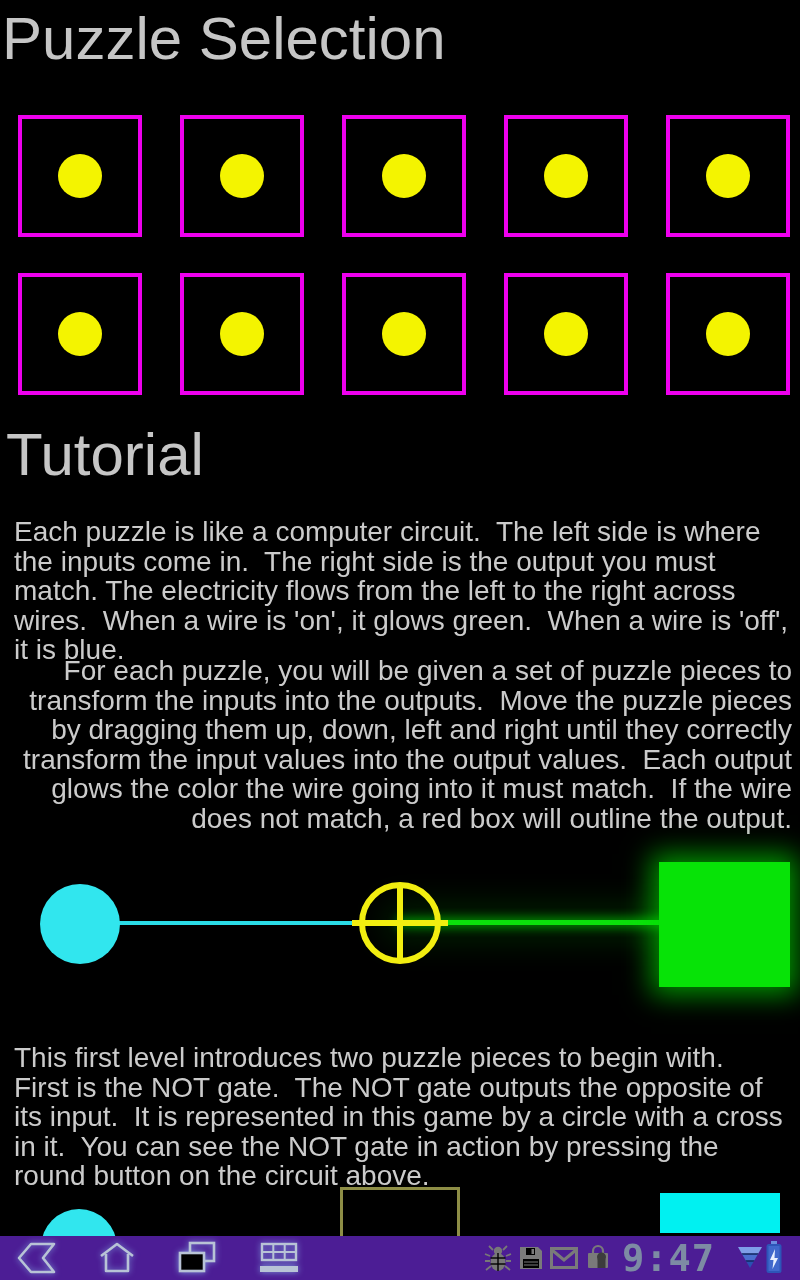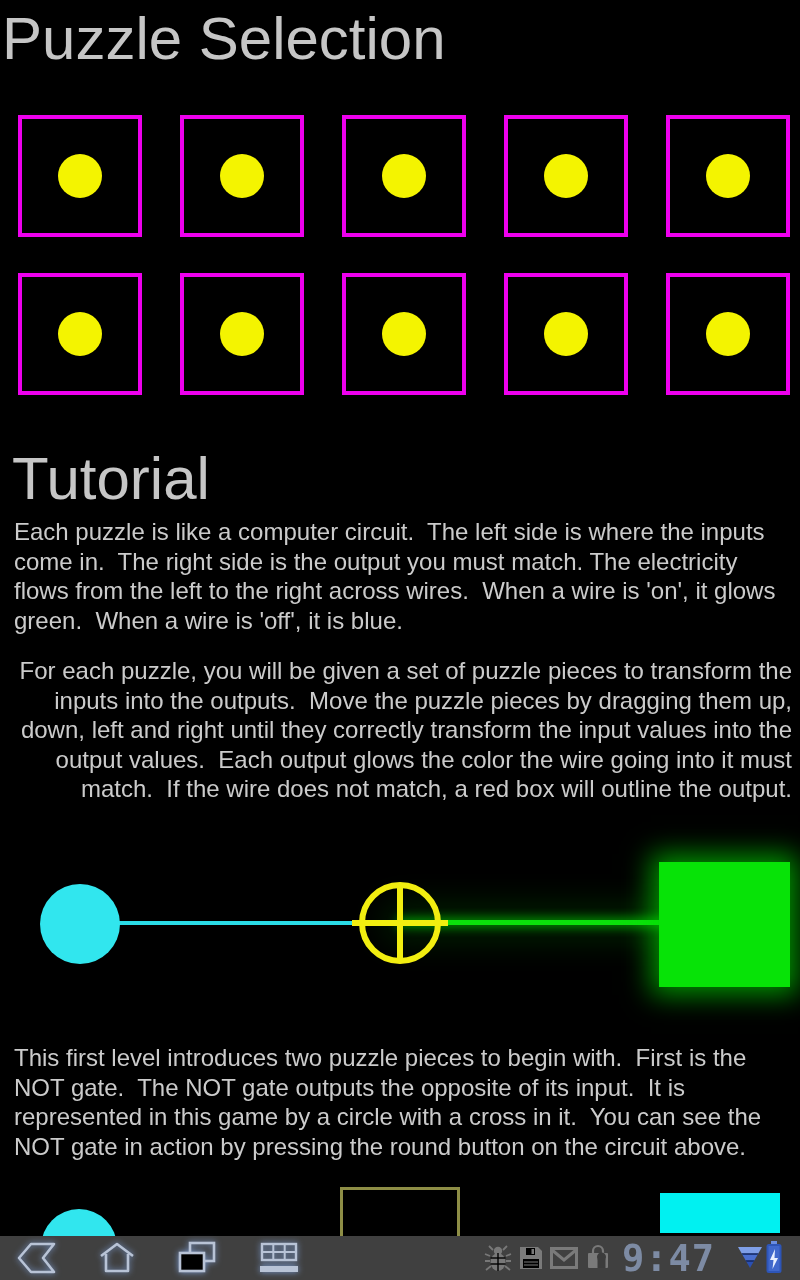--- a/index.html
+++ b/index.html
@@ -2,48 +2,48 @@
 <html><head>
 <meta charset="utf-8">
 <style>
   html,body{margin:0;padding:0;background:#000;}
   .screen{position:relative;width:800px;height:1280px;background:#000;overflow:hidden;
           font-family:"Liberation Sans",sans-serif;}
   
   .h-title{position:absolute;left:2px;margin:0;color:#c6c6c6;font-size:60px;font-weight:normal;
            line-height:1.1;letter-spacing:0px;}
   #pageTitle{top:6px;}
-  #tutorialTitle{top:422px;left:12px;margin-top:24px;}
+  #tutorialTitle{top:422px;left:6px;}
   
   .grid-row{position:absolute;left:18px;display:flex;gap:38px;}
   #gridRow1{top:115px;} #gridRow2{top:273px;}
   .pbox{width:124px;height:122px;border:4px solid #ee00ee;box-sizing:border-box;
         display:flex;align-items:center;justify-content:center;background:#000;}
   .pdot{width:44px;height:44px;border-radius:50%;background:#f4f400;}
   
-  .body-text{position:absolute;left:14px;width:778px;margin:0;color:#cbcbcb;font-size:24px;
+  .body-text{position:absolute;left:14px;width:778px;margin:0;color:#cbcbcb;font-size:28px;
              line-height:29.5px;white-space:pre-wrap;}
   #para1{top:517px;} #para2{top:656px;text-align:right;} #para3{top:1043px;}
   
   .wire-off{position:absolute;left:80px;top:921px;width:322px;height:4px;background:#2adbe6;}
   .wire-on{position:absolute;left:400px;top:920px;width:262px;height:5px;background:#0be00b;
            box-shadow:0 0 10px 3px rgba(0,220,0,0.55),0 0 34px 14px rgba(0,170,0,0.22);}
   .in-button{position:absolute;left:40px;top:884px;width:80px;height:80px;border-radius:50%;
              background:#31e6ee;}
   .not-gate{position:absolute;left:352px;top:879px;}
   .out-box{position:absolute;left:659px;top:862px;width:131px;height:125px;background:#07e307;
            box-shadow:0 0 26px 8px rgba(0,225,0,0.65);}
   
   .prev-button{position:absolute;left:41px;top:1209px;width:76px;height:76px;border-radius:50%;
                background:#31e6ee;}
   .prev-gate{position:absolute;left:340px;top:1187px;width:120px;height:66px;
              border:3px solid #8e8e46;box-sizing:border-box;background:transparent;}
   .prev-out{position:absolute;left:660px;top:1193px;width:120px;height:40px;background:#00f1f1;}
   
-  .navbar{position:absolute;left:0;top:1236px;width:800px;height:44px;background:#404040;z-index:10;}
+  .navbar{position:absolute;left:0;top:1236px;width:800px;height:44px;background:#4c1d95;z-index:10;}
   .nav-ic{position:absolute;top:4px;cursor:pointer;filter:drop-shadow(0 0 3px rgba(130,165,225,0.9));}
   #navBack{left:14px;} #navHome{left:95px;} #navRecents{left:174px;} #navKeyboard{left:257px;}
   .tray-ic{position:absolute;}
   #icBug{left:484px;top:7px;} #icSave{left:518px;top:9px;} #icGmail{left:550px;top:11px;}
   #icBag{left:585px;top:8px;}
   .clock{position:absolute;left:622px;top:0;height:44px;line-height:46px;color:#7d8ba4;
          font-family:"DejaVu Sans Mono",monospace;font-weight:bold;font-size:37px;letter-spacing:1px;}
   #icWifi{left:737px;top:10px;} #icBattery{left:765px;top:5px;}
 </style>
 </head>

